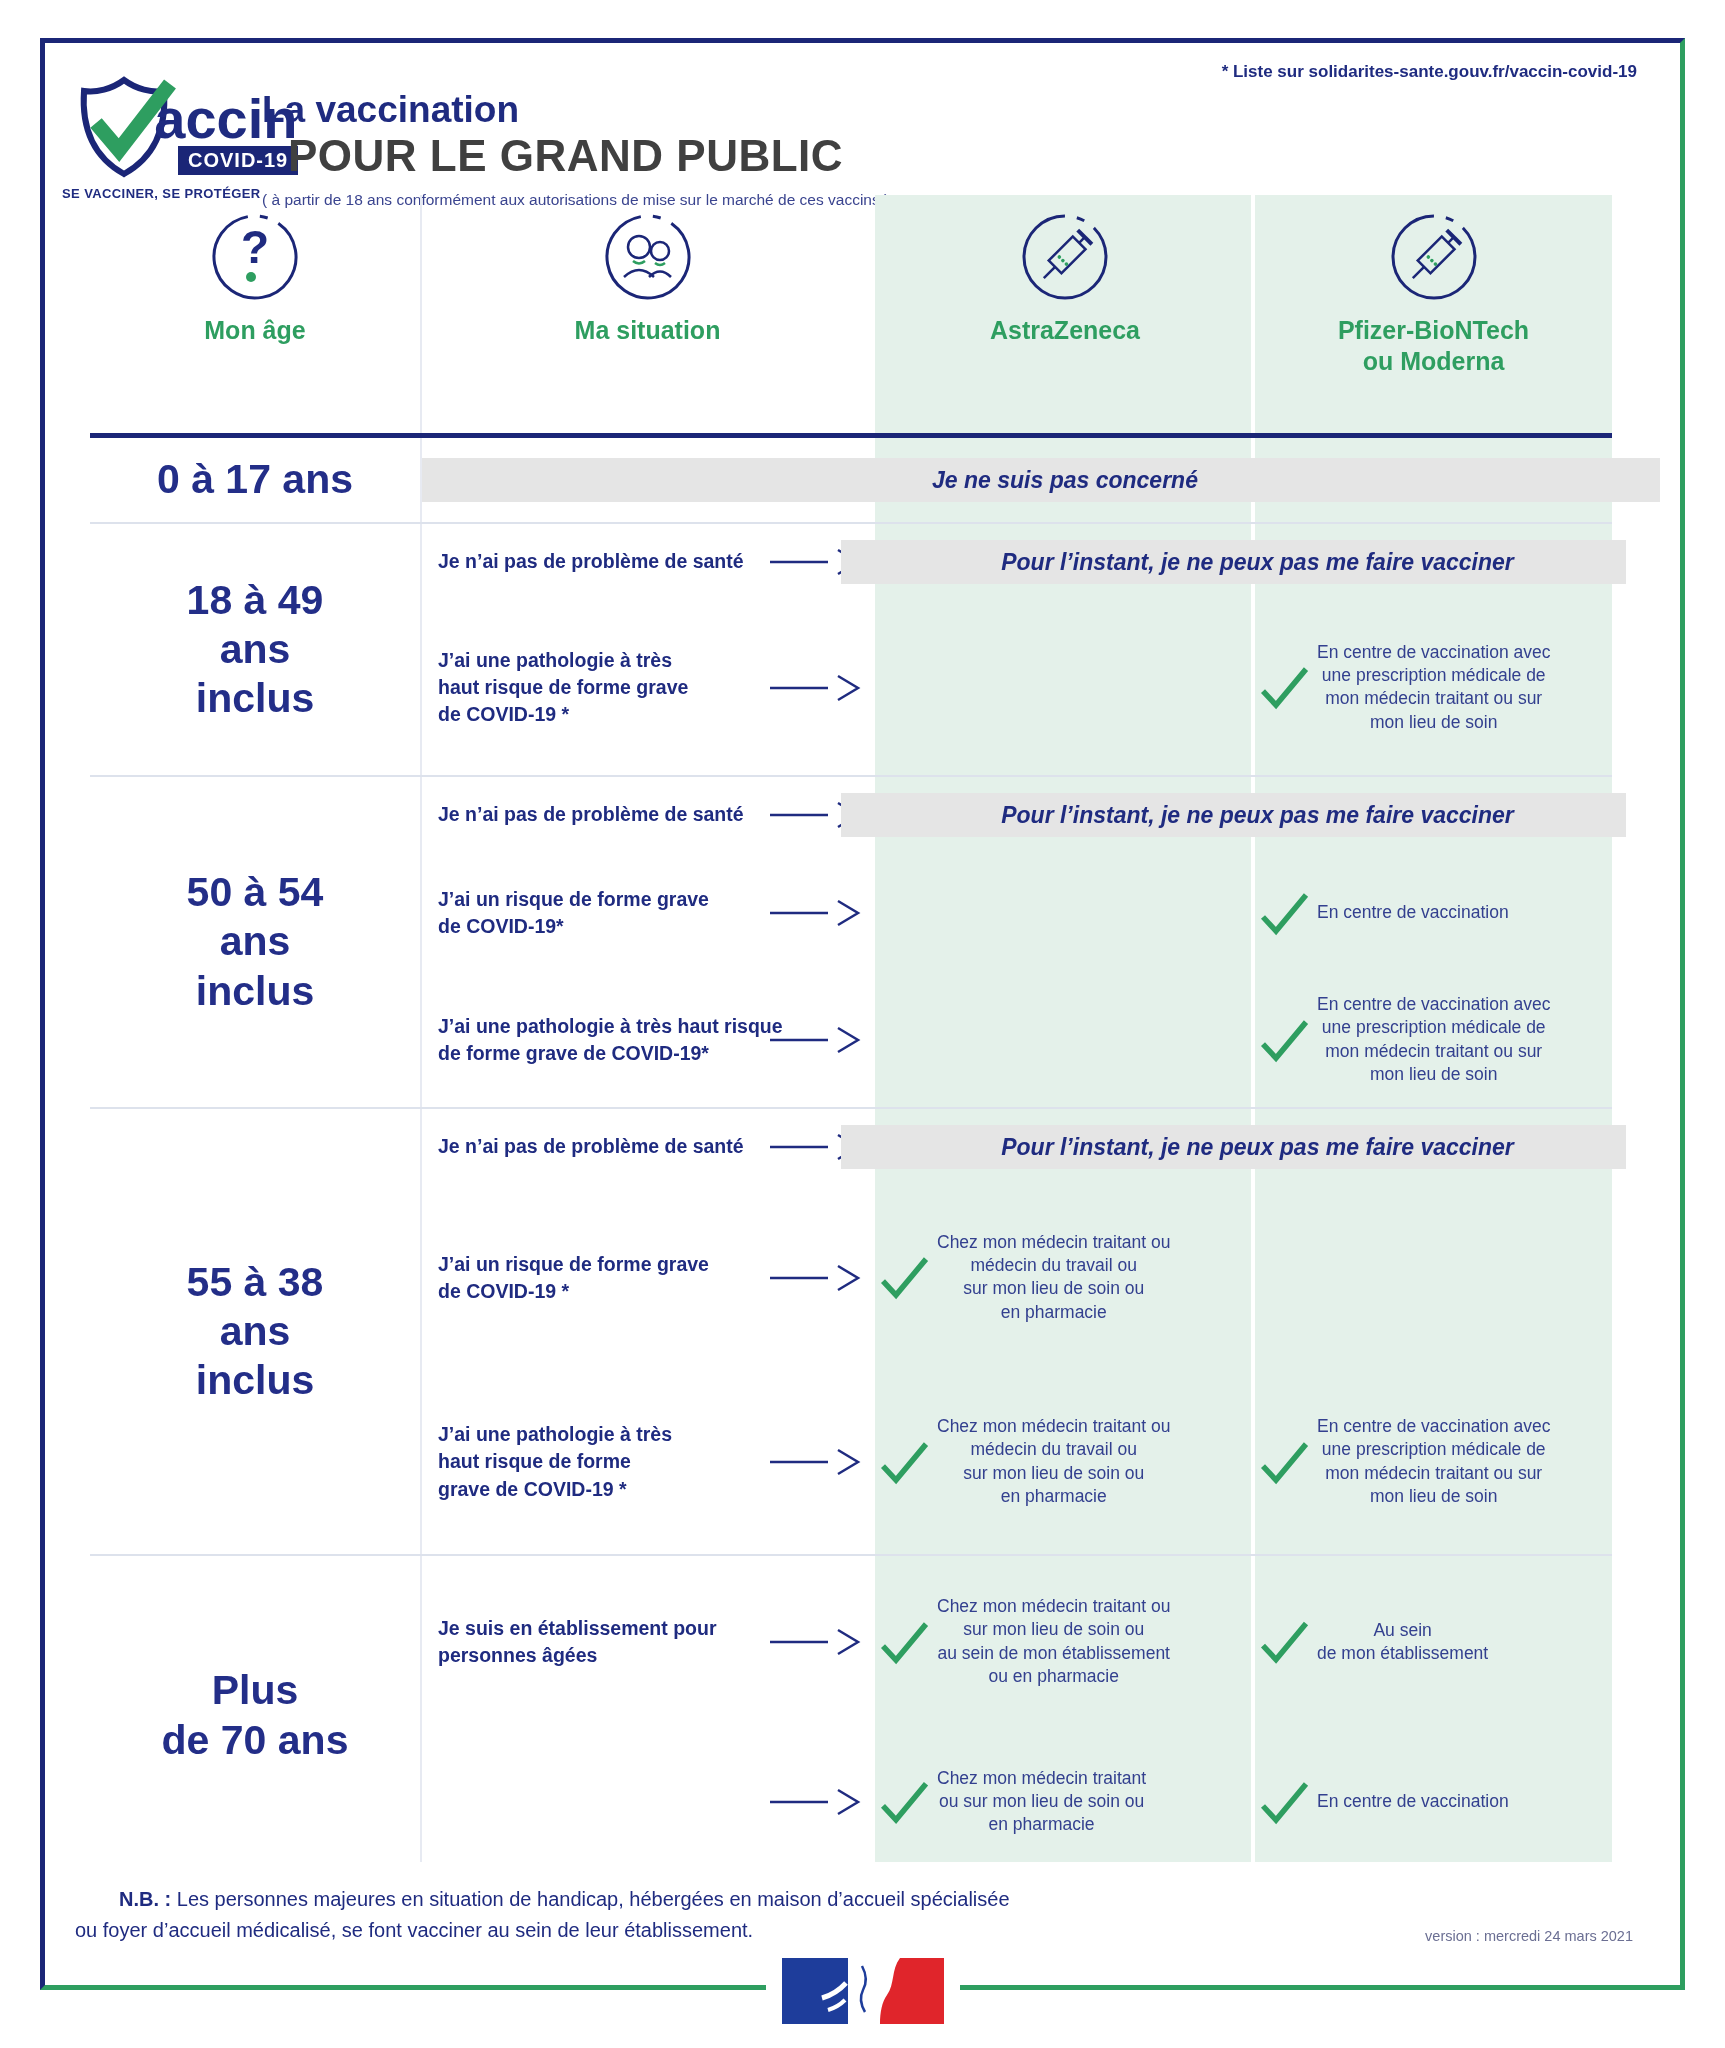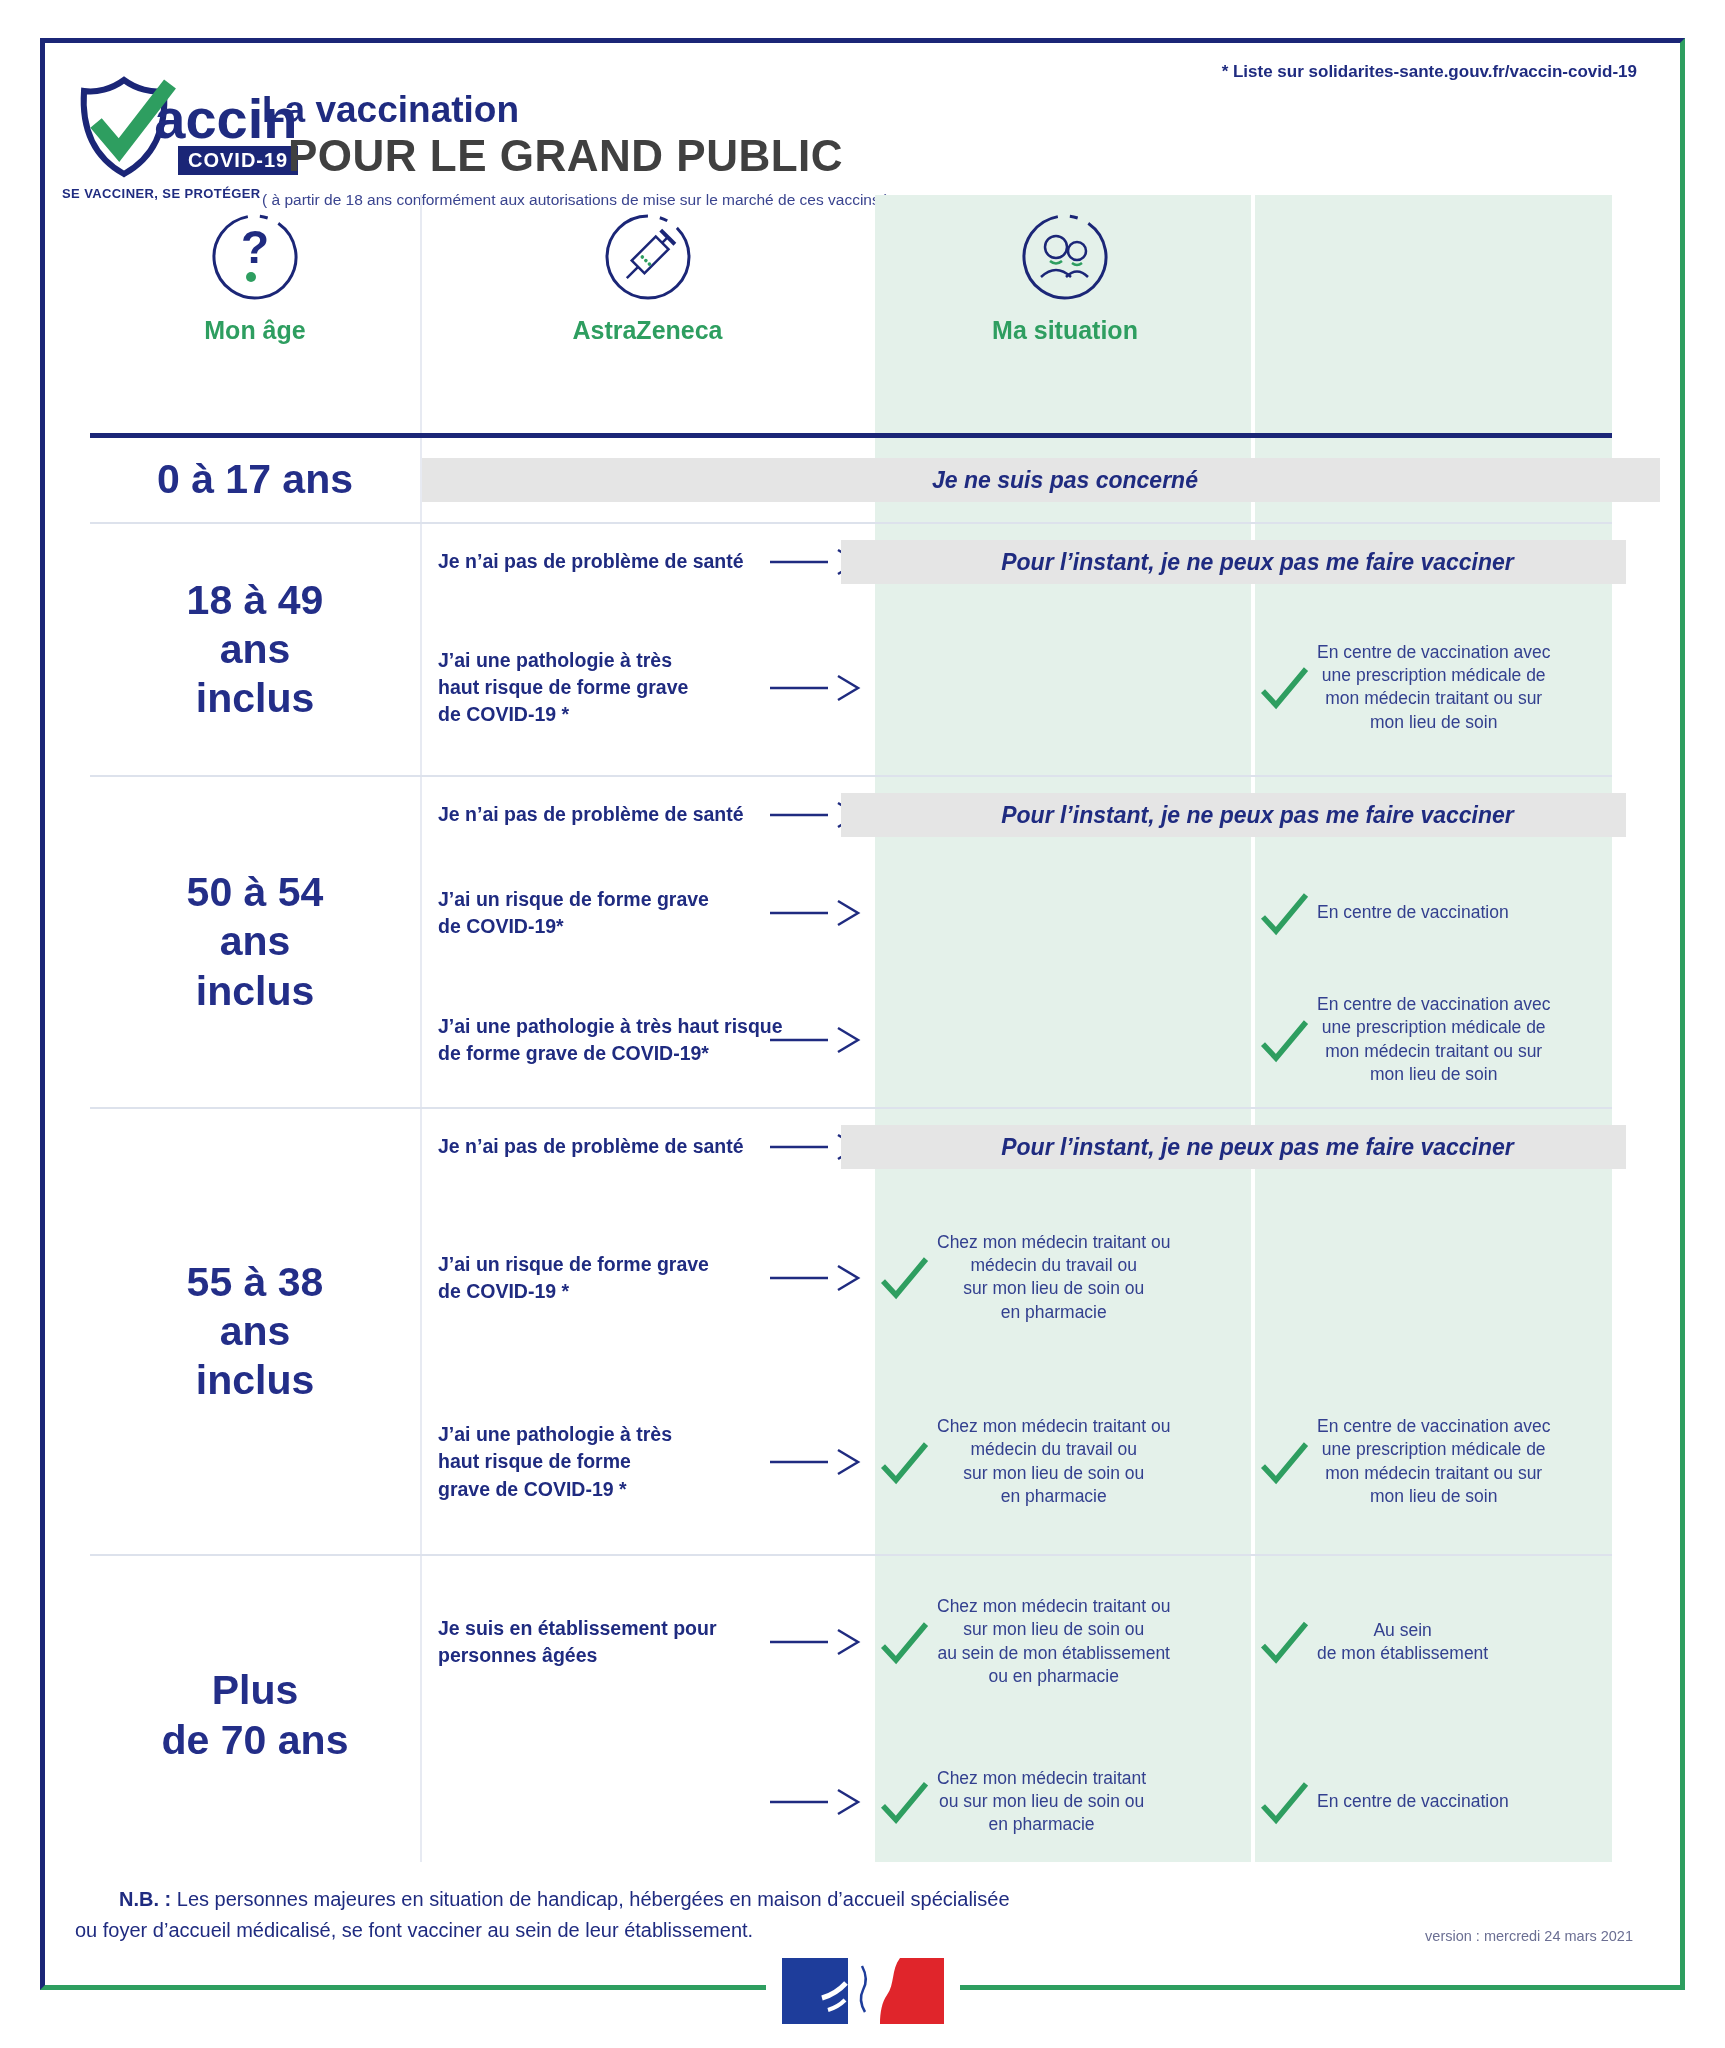--- a/index.html
+++ b/index.html
@@ -100,47 +100,63 @@
     <div class="vline"></div>
 
     <div class="thead">
       <div class="hcell">
         <svg width="92" height="92" viewBox="0 0 92 92">
           <circle cx="46" cy="46" r="41" fill="none" stroke="#1b2677" stroke-width="3" stroke-dasharray="225 12 8 12" transform="rotate(-55 46 46)"></circle>
           <text x="46" y="52" font-size="46" font-weight="bold" fill="#1f2b80" text-anchor="middle" font-family="Liberation Sans, sans-serif">?</text>
           <circle cx="42" cy="66" r="5" fill="#2e9e60"></circle>
         </svg>
         <div class="hlabel">Mon âge</div>
+      </div>
+      <div class="hcell">
+        <svg width="92" height="92" viewBox="0 0 92 92">
+          <circle cx="46" cy="46" r="41" fill="none" stroke="#1b2677" stroke-width="3" stroke-dasharray="225 12 8 12" transform="rotate(-55 46 46)"></circle>
+          <circle cx="37" cy="36" r="11" fill="none" stroke="#1b2677" stroke-width="2.5"></circle>
+          <circle cx="58" cy="40" r="9" fill="none" stroke="#1b2677" stroke-width="2.5"></circle>
+          <path d="M22 66 q15 -14 30 0" fill="none" stroke="#1b2677" stroke-width="2.5"></path>
+          <path d="M47 66 q11 -11 22 0" fill="none" stroke="#1b2677" stroke-width="2.5"></path>
+          <path d="M31 50 q6 5 12 0" fill="none" stroke="#2e9e60" stroke-width="2.5"></path>
+          <path d="M53 52 q5 4 10 0" fill="none" stroke="#2e9e60" stroke-width="2.5"></path>
+        </svg>
+        <div class="hlabel">Ma situation</div>
       </div>
       <div class="hcell">
         <svg width="92" height="92" viewBox="0 0 92 92">
           <circle cx="46" cy="46" r="41" fill="none" stroke="#1b2677" stroke-width="3" stroke-dasharray="225 12 8 12" transform="rotate(-45 46 46)"></circle>
           <g transform="rotate(45 46 46)">
             <rect x="37" y="26" width="18" height="34" fill="none" stroke="#1b2677" stroke-width="2.5"></rect>
             <line x1="46" y1="60" x2="46" y2="76" stroke="#1b2677" stroke-width="2.5"></line>
             <line x1="46" y1="26" x2="46" y2="18" stroke="#1b2677" stroke-width="2.5"></line>
             <line x1="36" y1="18" x2="56" y2="18" stroke="#1b2677" stroke-width="4"></line>
             <circle cx="42" cy="50" r="1.8" fill="#2e9e60"></circle>
             <circle cx="47" cy="50" r="1.8" fill="#2e9e60"></circle>
             <circle cx="52" cy="50" r="1.8" fill="#2e9e60"></circle>
           </g>
         </svg>
         <div class="hlabel">AstraZeneca</div>
       </div>
       <div class="hcell">
         <svg width="92" height="92" viewBox="0 0 92 92">
-          <circle cx="46" cy="46" r="41" fill="none" stroke="#1b2677" stroke-width="3" stroke-dasharray="225 12 8 12" transform="rotate(-55 46 46)"></circle>
-          <circle cx="37" cy="36" r="11" fill="none" stroke="#1b2677" stroke-width="2.5"></circle>
-          <circle cx="58" cy="40" r="9" fill="none" stroke="#1b2677" stroke-width="2.5"></circle>
-          <path d="M22 66 q15 -14 30 0" fill="none" stroke="#1b2677" stroke-width="2.5"></path>
-          <path d="M47 66 q11 -11 22 0" fill="none" stroke="#1b2677" stroke-width="2.5"></path>
-          <path d="M31 50 q6 5 12 0" fill="none" stroke="#2e9e60" stroke-width="2.5"></path>
-          <path d="M53 52 q5 4 10 0" fill="none" stroke="#2e9e60" stroke-width="2.5"></path>
+          <circle cx="46" cy="46" r="41" fill="none" stroke="#1b2677" stroke-width="3" stroke-dasharray="225 12 8 12" transform="rotate(-45 46 46)"></circle>
+          <g transform="rotate(45 46 46)">
+            <rect x="37" y="26" width="18" height="34" fill="none" stroke="#1b2677" stroke-width="2.5"></rect>
+            <line x1="46" y1="60" x2="46" y2="76" stroke="#1b2677" stroke-width="2.5"></line>
+            <line x1="46" y1="26" x2="46" y2="18" stroke="#1b2677" stroke-width="2.5"></line>
+            <line x1="36" y1="18" x2="56" y2="18" stroke="#1b2677" stroke-width="4"></line>
+            <circle cx="42" cy="50" r="1.8" fill="#2e9e60"></circle>
+            <circle cx="47" cy="50" r="1.8" fill="#2e9e60"></circle>
+            <circle cx="52" cy="50" r="1.8" fill="#2e9e60"></circle>
+          </g>
         </svg>
-        <div class="hlabel">Ma situation</div>
+        <div class="hlabel">Pfizer-BioNTech
+ou Moderna</div>
       </div>
     </div>
     <div class="navy-rule"></div>
 
     <div class="age-row" style="height:84px;">
       <div class="age">0 à 17 ans</div>
       <div class="subrow" style="height:84px;">
         <div class="banner full">Je ne suis pas concerné</div>
       </div>
     </div>

